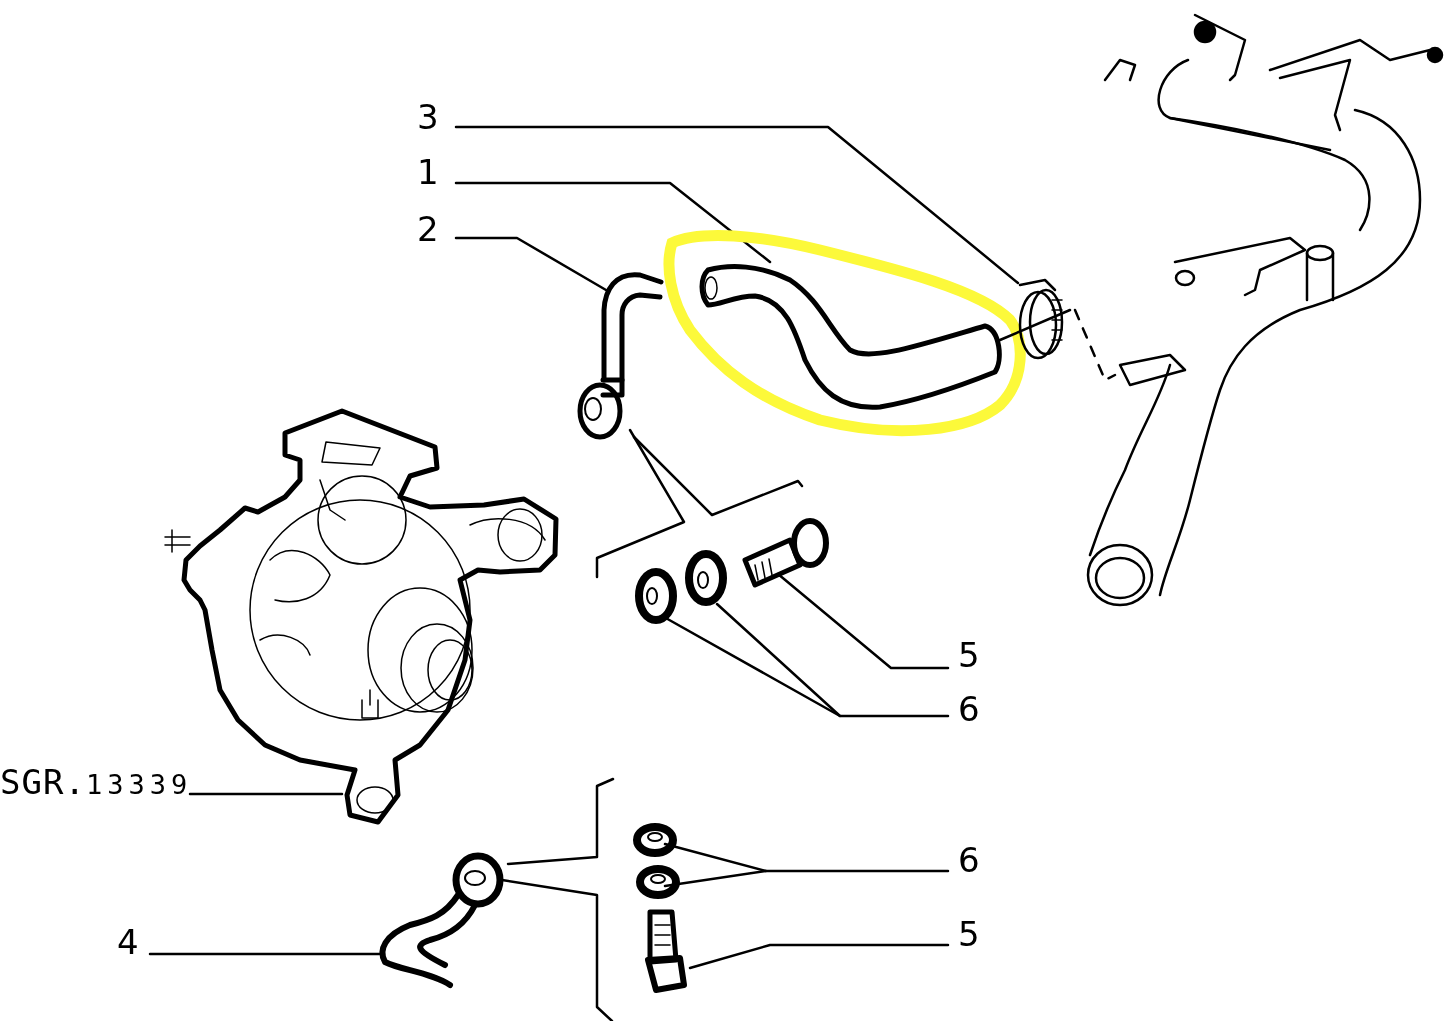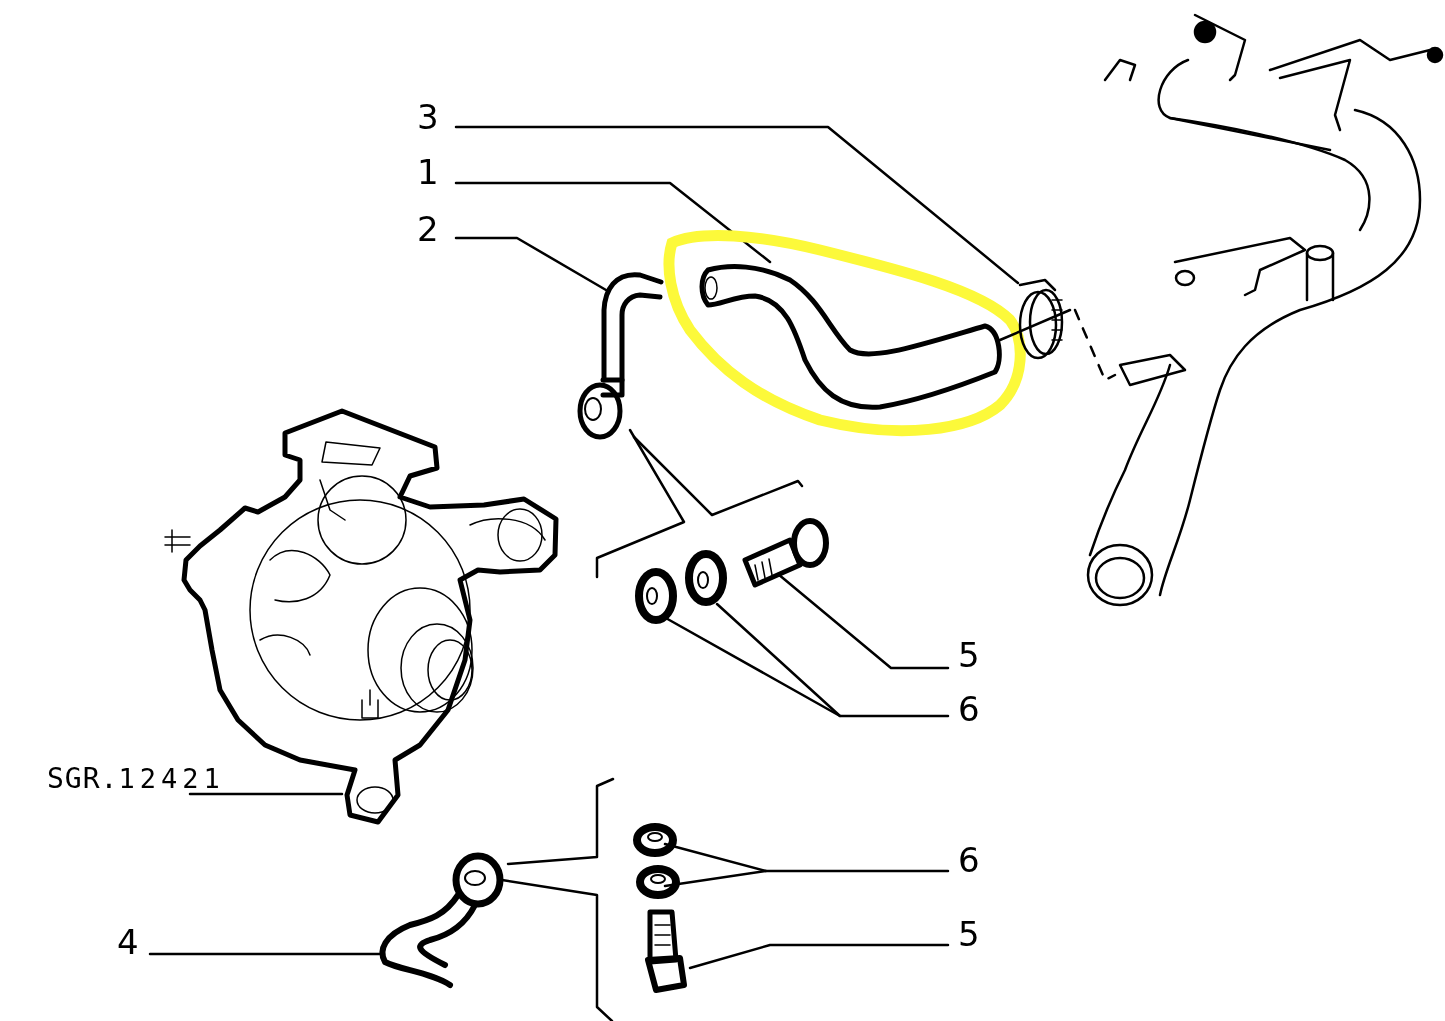--- a/index.html
+++ b/index.html
@@ -1,20 +1,20 @@
 <!DOCTYPE html>
 <html><head>
 <meta charset="utf-8">
 <style>
   html, body { margin: 0; padding: 0; background: #ffffff; }
   body { width: 1445px; height: 1021px; position: relative; overflow: hidden; font-family: "Liberation Sans", sans-serif; }
   #diagram { position: absolute; left: 0; top: 0; width: 1445px; height: 1021px; }
   .callout-num { position: absolute; font-family: "DejaVu Sans", sans-serif; font-size: 34px; color: #000; line-height: 1; }
   .ref-code { position: absolute; font-family: "DejaVu Sans Mono", monospace; color: #000; line-height: 1; }
-  .ref-code .pre { font-size: 28px; letter-spacing: 1px; padding-left: 47px; }
+  .ref-code .pre { font-size: 34px; letter-spacing: 1px; }
   .ref-code .num { font-size: 27px; letter-spacing: 5px; }
   .k { fill: none; stroke: #000; stroke-linecap: round; stroke-linejoin: round; }
 </style>
 </head>
 <body>
 
 <svg id="diagram" viewBox="0 0 1445 1021" xmlns="http://www.w3.org/2000/svg">
 
   <g class="k" stroke-width="2.5">
 
@@ -142,14 +142,14 @@
 <div class="callout-num" style="left:417px; top:100px;">3</div>
 <div class="callout-num" style="left:417px; top:155px;">1</div>
 <div class="callout-num" style="left:417px; top:212px;">2</div>
 <div class="callout-num" style="left:958px; top:638px;">5</div>
 <div class="callout-num" style="left:958px; top:692px;">6</div>
 <div class="callout-num" style="left:958px; top:843px;">6</div>
 <div class="callout-num" style="left:117px; top:925px;">4</div>
 <div class="callout-num" style="left:958px; top:917px;">5</div>
 
 <div class="ref-code" style="left:0px; top:765px;">
-  <span class="pre">SGR.</span><span class="num">12421</span>
+  <span class="pre">SGR.</span><span class="num">13339</span>
 </div>
 
 </body></html>

